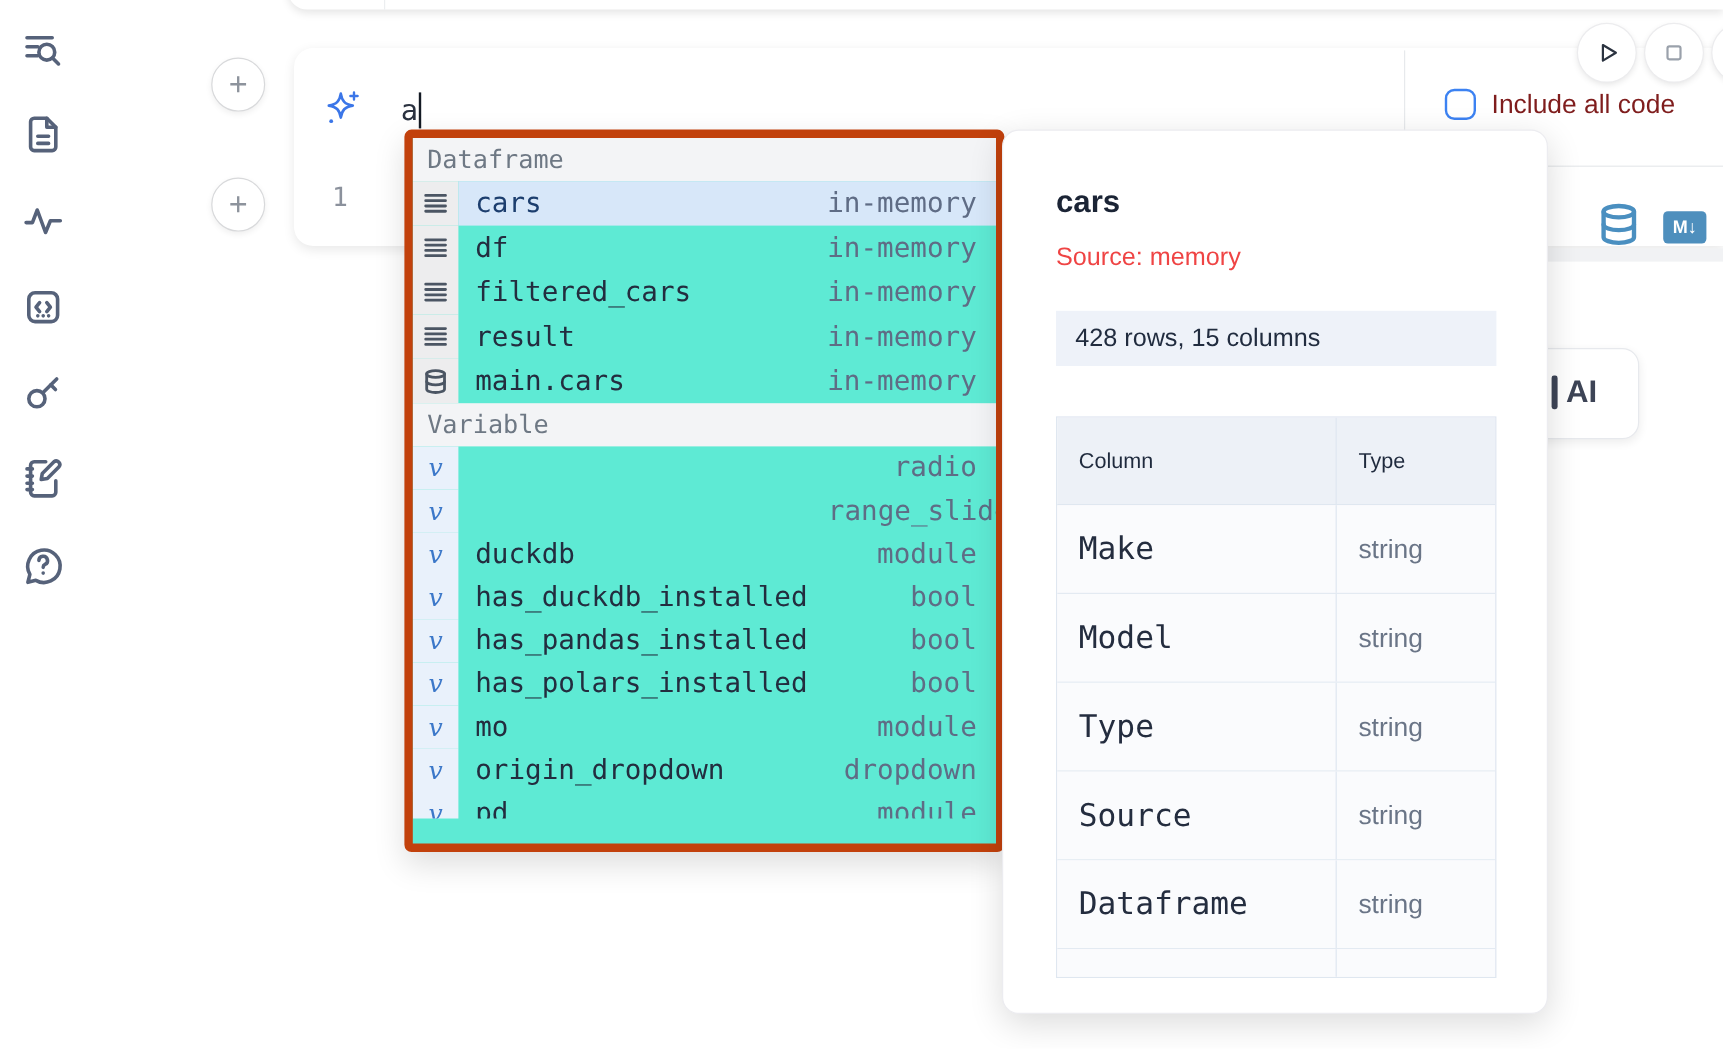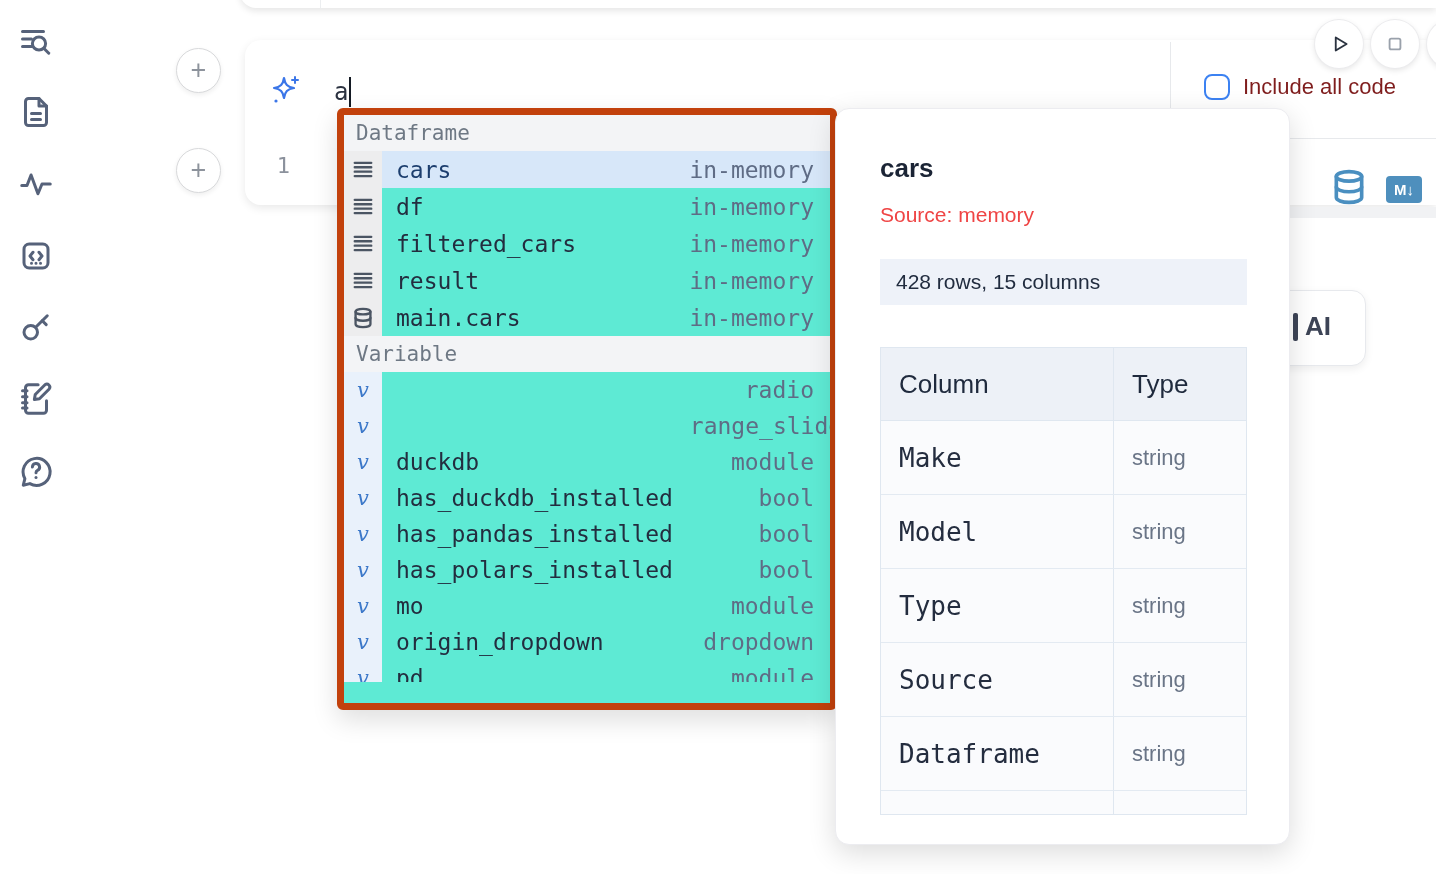--- a/index.html
+++ b/index.html
@@ -95,21 +95,21 @@
   #pv-badge { position:absolute; left:44px; top:150px; width:367px; height:46px;
     background:#eef2f9; border-radius:0; display:flex; align-items:center; padding-left:16px;
     font-size:21px; color:#212c3f; }
   #pv-tablewrap { position:absolute; left:44px; top:238px; width:367px; height:468px;
     overflow:hidden; border:1px solid #dfe7f0; background:#fafbfd; }
   .pv-hrow { display:flex; height:73px; background:#edf1f7; border-bottom:1px solid #dfe7f0; }
   .pv-row { display:flex; height:74px; background:#fafbfd; border-bottom:1px solid #e3eaf2; }
   .pv-c1 { width:233px; border-right:1px solid #dfe7f0; display:flex; align-items:center;
     padding-left:18px; }
   .pv-c2 { flex:1; display:flex; align-items:center; padding-left:18px; }
-  .pv-hrow .pv-c1, .pv-hrow .pv-c2 { font-size:26px; color:#1f2a3d; }
+  .pv-hrow .pv-c1, .pv-hrow .pv-c2 { font-size:18px; color:#1f2a3d; }
   .pv-colname { font-family:"DejaVu Sans Mono", monospace; font-size:26px; color:#242d3f; }
   .pv-coltype { font-size:22px; color:#6a7587; }
 </style>
 </head>
 <body>
 
 <div id="stage">
 
   <div class="side-icon" style="top:22px">
     <svg viewBox="0 0 24 24">

